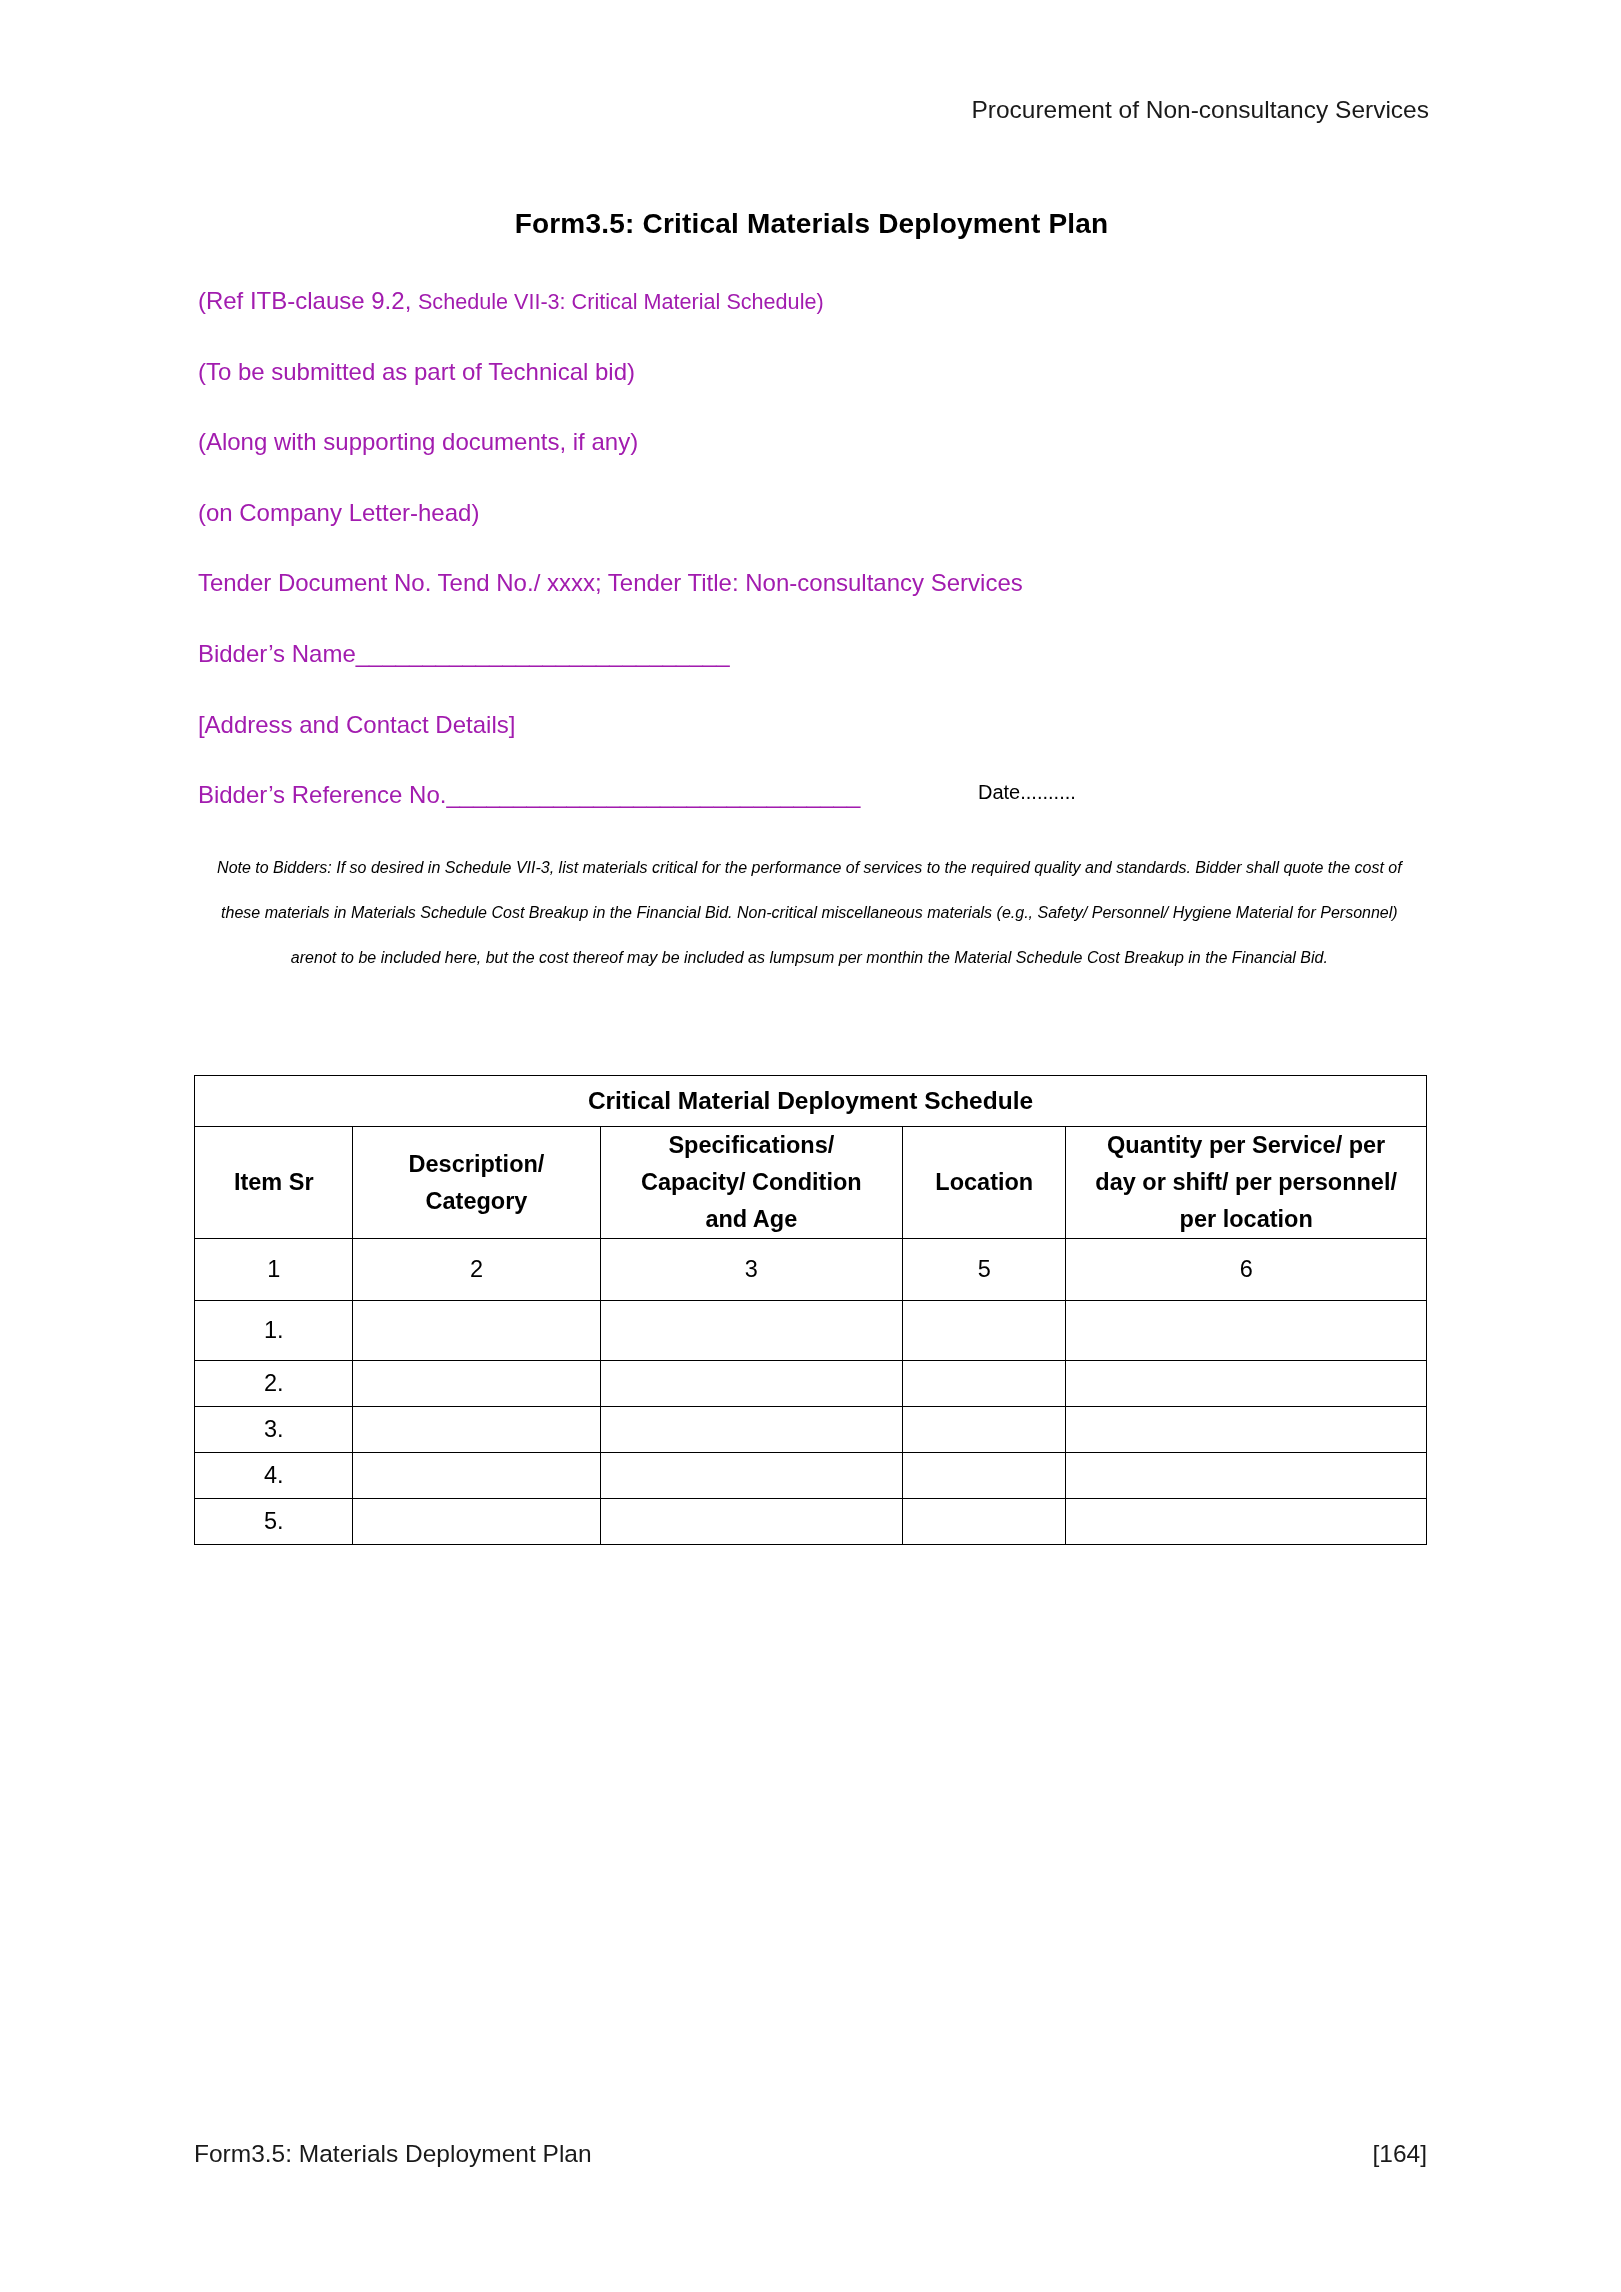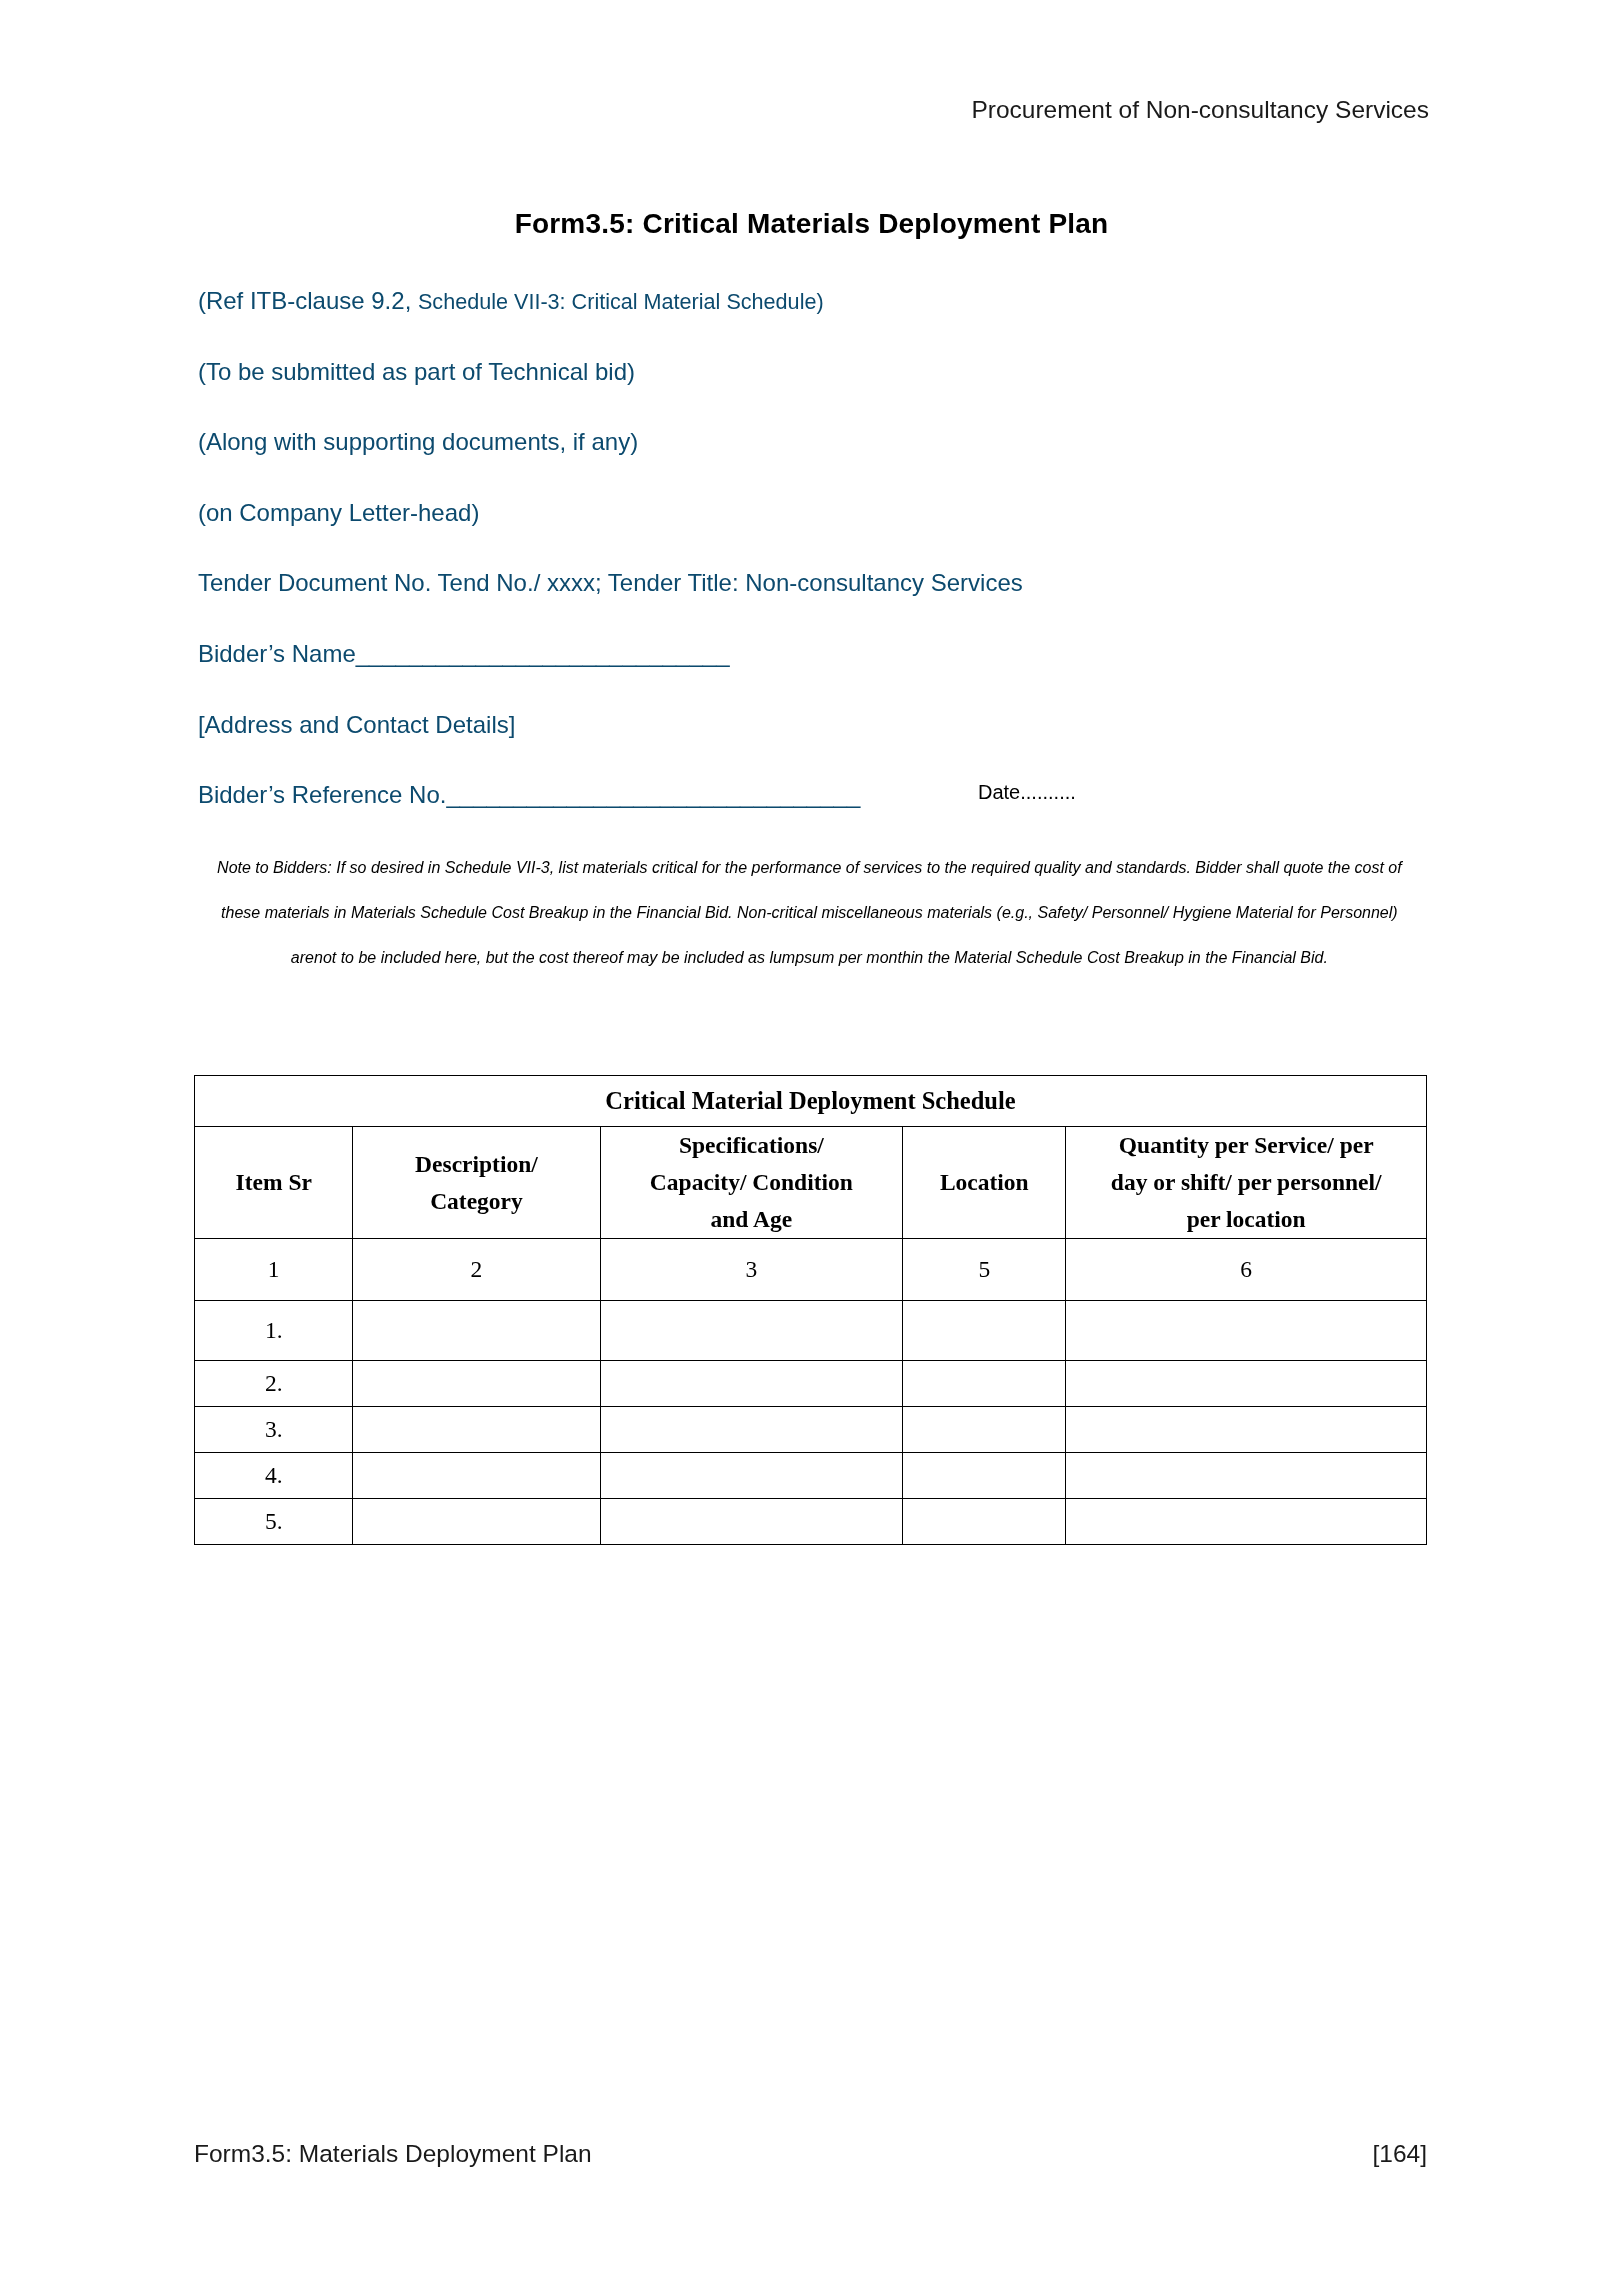--- a/index.html
+++ b/index.html
@@ -45,21 +45,21 @@
     font-family: "Liberation Sans", sans-serif;
     font-weight: bold;
     font-size: 28px;
     letter-spacing: 0.2px;
   }
   .para {
     position: absolute;
     left: 3.9px;
     font-family: "Liberation Sans", sans-serif;
     font-size: 24px;
-    color: #0c4a6e;
+    color: #a21caf;
     white-space: nowrap;
     text-align: center;
   }
   .para .small {
     font-size: 21.6px;
   }
   .p1 { top: 287px; }
   .p2 { top: 358px; }
   .p3 { top: 428px; }
   .p4 { top: 499px; }
@@ -91,21 +91,21 @@
     line-height: 45px;
     text-align: center;
   }
 
   table.schedule {
     position: absolute;
     left: 0px;
     top: 1075px;
     width: 1233px;
     border-collapse: collapse;
-    font-family: Liberation Serif, serif;
+    font-family: Liberation Sans, sans-serif;
     padding-left: 40px;
   }
   table.schedule td,
   table.schedule th {
     border: 1.5px solid #000000;
     padding: 0;
     vertical-align: middle;
     text-align: center;
   }
   .tbl-title {

